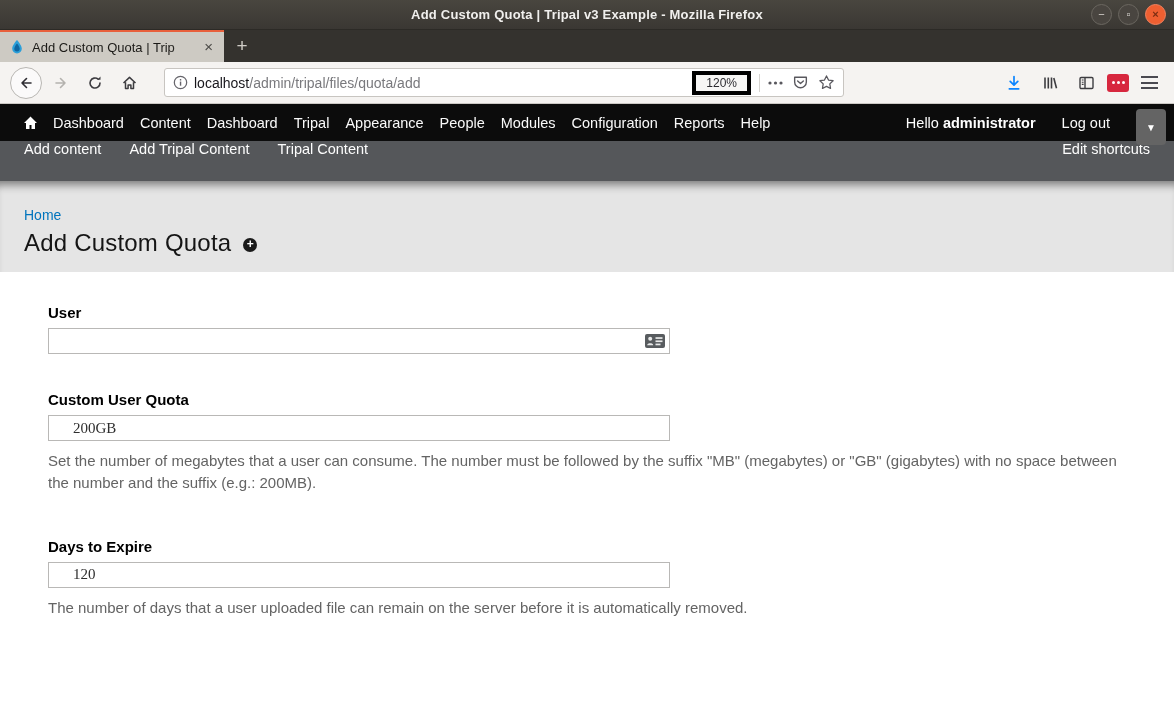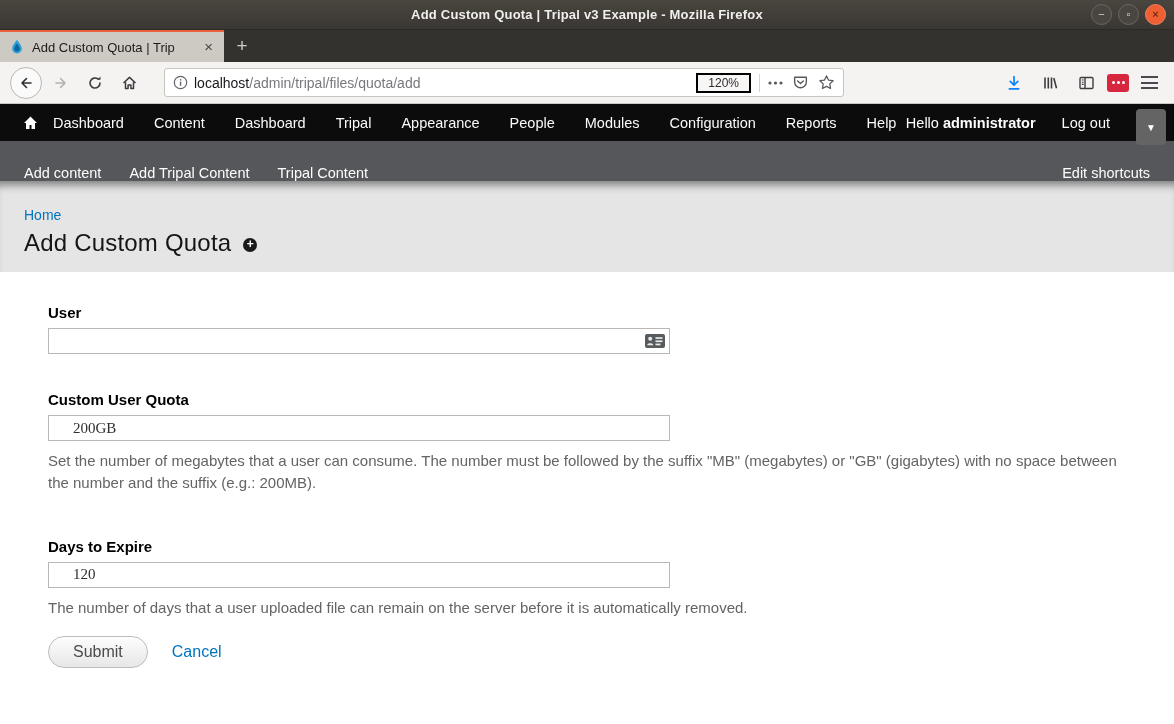--- a/index.html
+++ b/index.html
@@ -35,45 +35,45 @@
   .nav-icon { width: 30px; height: 30px; display: flex; align-items: center; justify-content: center; color: #3d3c40; }
   .nav-icon svg { display: block; }
   .back-circle { width: 32px; height: 32px; border: 1px solid #b9b7b3; border-radius: 50%; background: #fbfafa;
                  display: flex; align-items: center; justify-content: center; color: #2f2e33; }
   .disabled { color: #b4b2ae; }
   .urlbar { flex: 0 0 680px; height: 29px; background: #fff; border: 1px solid #c8c5c1; border-radius: 3px;
             display: flex; align-items: center; padding: 0 6px; margin-left: 16px; }
   .url-info { color: #66656b; margin: 0 6px 0 2px; display: flex; }
   .url-text { flex: 1; font-size: 14px; color: #79797d; white-space: nowrap; overflow: hidden; }
   .url-host { color: #18171c; }
-  .zoom-badge { border: 2px solid #000000; border-radius: 0; font-size: 12px; color: #2c2b30;
+  .zoom-badge { border: 4px solid #000000; border-radius: 0; font-size: 12px; color: #2c2b30;
                 padding: 1px 10px; background: #f7f6f5; margin-right: 8px; margin-left: 36px; }
   .url-sep { width: 1px; height: 18px; background: #d6d4d0; margin-right: 8px; }
   .url-action { color: #59585e; margin-right: 9px; display: flex; align-items: center; }
   .nav-right { display: flex; align-items: center; gap: 6px; margin-left: auto; }
   .addon-red { width: 22px; height: 18px; background: #d7273e; border-radius: 3px; display: flex; align-items: center;
                justify-content: center; gap: 2px; }
   .addon-red i { width: 3px; height: 3px; background: #fff; border-radius: 50%; }
   .hamburger { display: flex; flex-direction: column; gap: 3.5px; padding: 6px; }
   .hamburger i { width: 17px; height: 2px; background: #4a4950; }
 
   
   .admin-bar { height: 37px; background: #0c0c0c; color: #fff; display: flex; align-items: center;
                padding: 0 12px; flex: 0 0 auto; position: relative; }
   .admin-home { margin: 0 14px 0 10px; display: flex; color: #fff; }
-  .admin-menu { display: flex; gap: 30px; font-size: 14.5px; justify-content: space-between; }
+  .admin-menu { display: flex; gap: 16px; font-size: 14.5px; justify-content: space-between; }
   .admin-item { color: #fafafa; cursor: pointer; white-space: nowrap; }
   .admin-right { margin-left: auto; display: flex; align-items: center; gap: 26px; font-size: 14.5px; padding-right: 52px; }
   .greeting b { font-weight: bold; }
   .toolbar-caret { position: absolute; right: 8px; top: 5px; width: 30px; height: 36px; background: #646464;
                    border-radius: 4px; display: flex; align-items: center; justify-content: center;
                    color: #fff; font-size: 10px; z-index: 5; }
 
   
-  .shortcut-bar { height: 40px; background: #55575a; color: #fff; display: flex; align-items: flex-end;
+  .shortcut-bar { height: 40px; background: #55575a; color: #fff; display: flex; align-items: flex-start;
                   padding: 0 24px; gap: 28px; font-size: 14.5px; flex: 0 0 auto; }
   .shortcut-item { color: #fdfdfd; white-space: nowrap; }
   .shortcut-edit { margin-left: auto; color: #fdfdfd; }
 
   
   .page-header { height: 91px; background: #e5e5e5; flex: 0 0 auto; padding: 0 24px;
                  box-shadow: inset 0 10px 9px -6px rgba(40,40,40,.55); }
   .breadcrumb { padding-top: 26px; font-size: 14px; }
   .breadcrumb a { color: #0074bd; text-decoration: none; }
   .page-title-row { display: flex; align-items: center; gap: 12px; margin-top: 6px; }
@@ -282,19 +282,15 @@
       <input class="text-input" type="text" value="200GB" style="">
       <div class="description">Set the number of megabytes that a user can consume. The number must be followed by the suffix "MB" (megabytes) or "GB" (gigabytes) with no space between the number and the suffix (e.g.: 200MB).</div>
     </div>
 
     <div class="form-item" style="margin-bottom:0; margin-top:44px;">
       <div class="form-label">Days to Expire</div>
       <input class="text-input" type="text" value="120" style="">
       <div class="description">The number of days that a user uploaded file can remain on the server before it is automatically removed.</div>
     </div>
 
-    <div class="actions">
-      <button class="submit-btn">Submit</button>
-      <a class="cancel-link" href="#">Cancel</a>
-    </div>
 
   </div>
 </div>
 
 </body></html>

